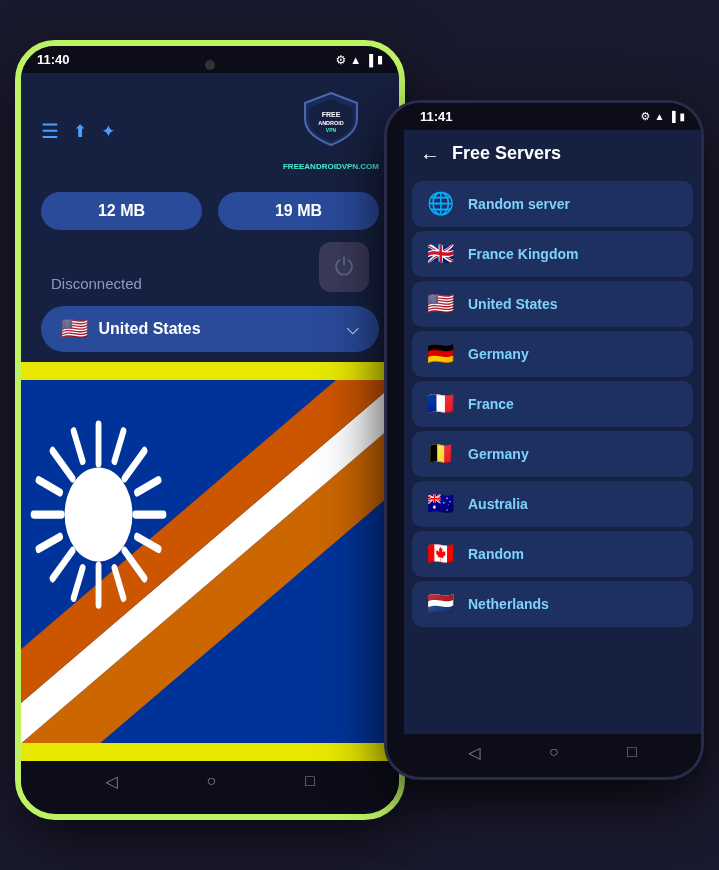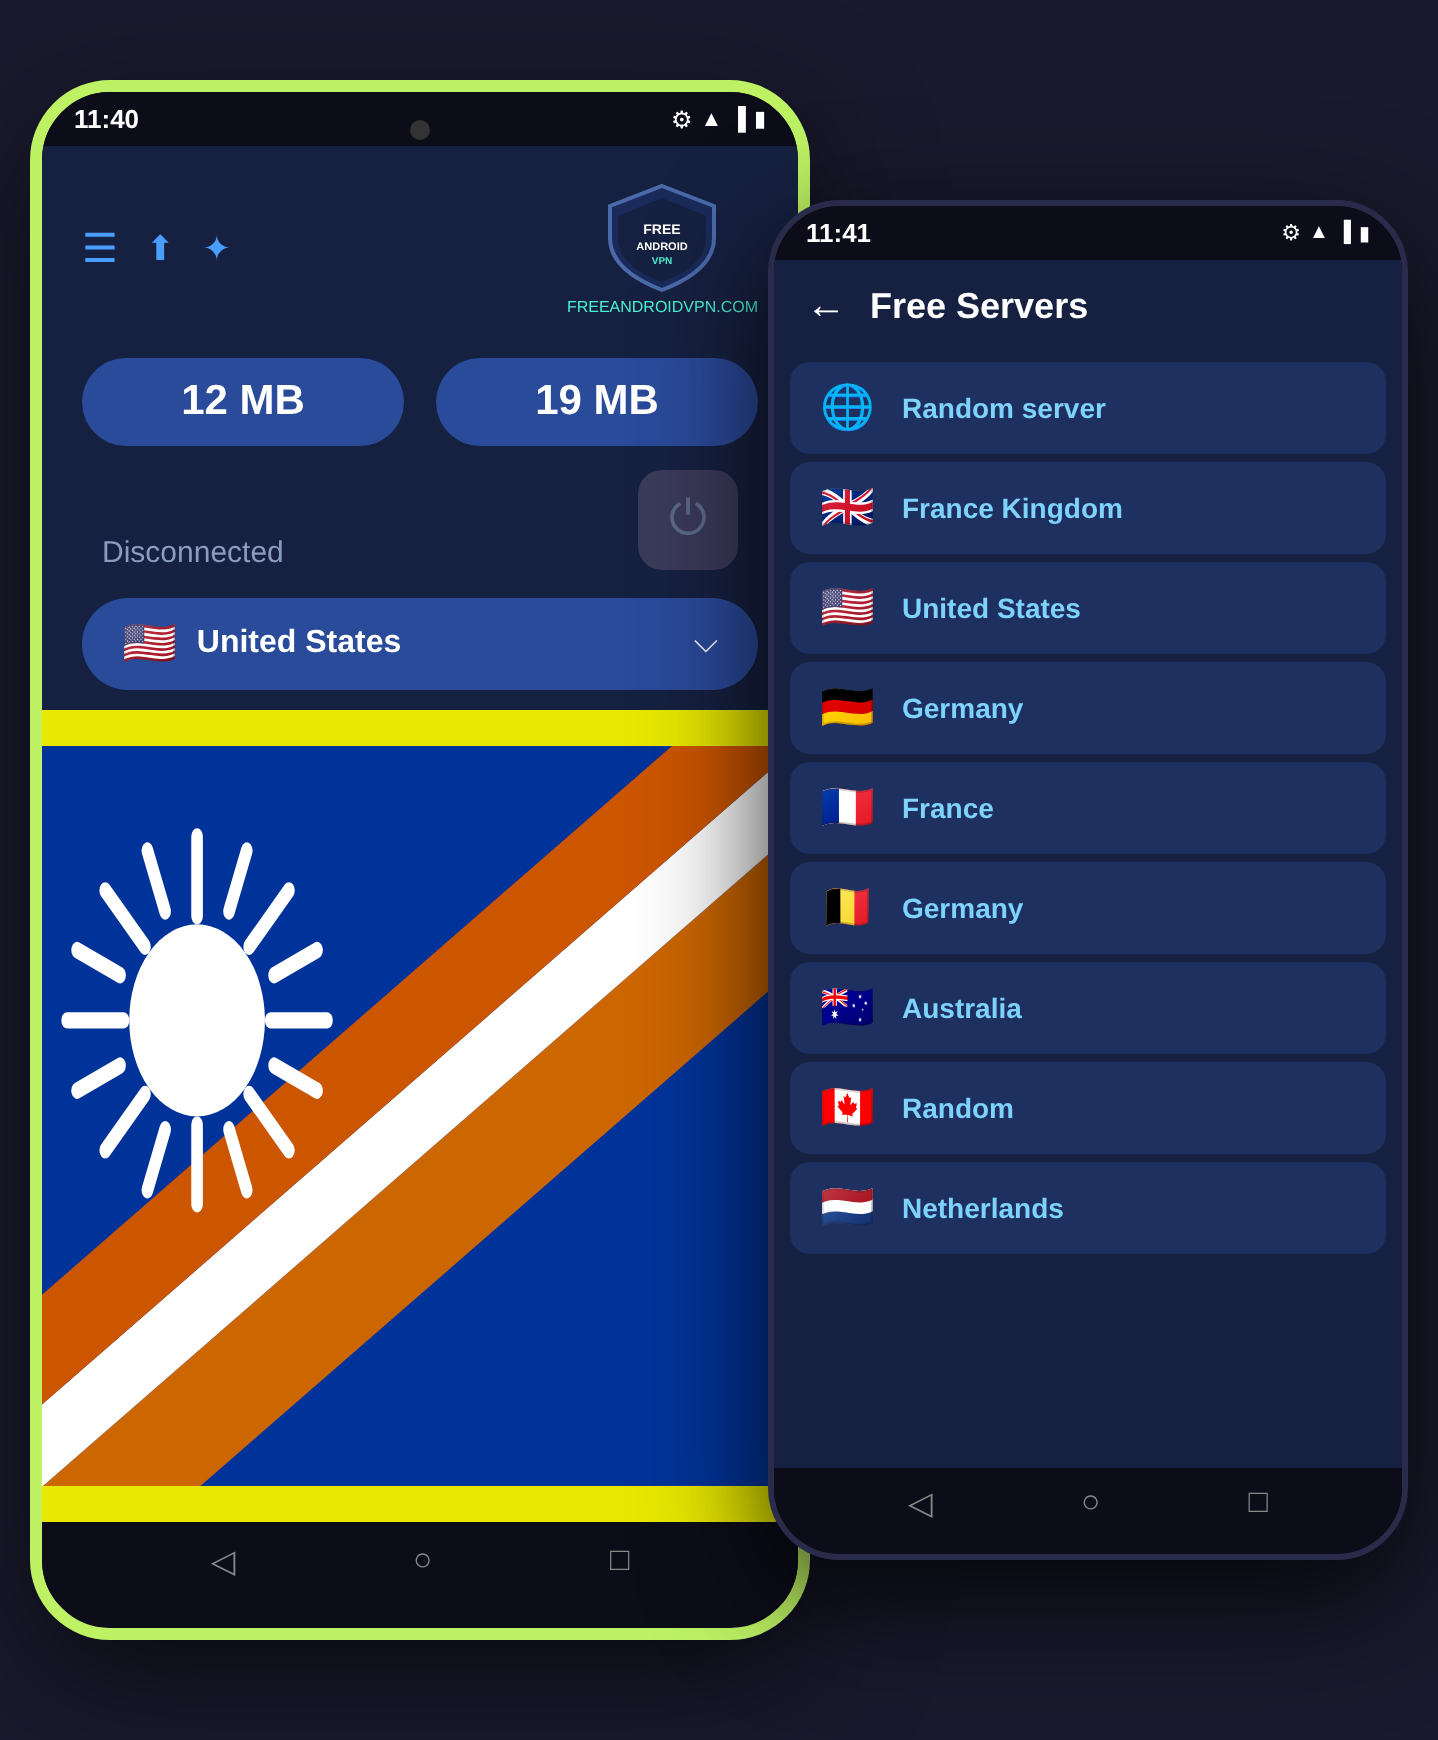--- a/index.html
+++ b/index.html
@@ -92,42 +92,42 @@
 
     .logo-area {
       display: flex;
       flex-direction: column;
       align-items: center;
     }
 
     .logo-text {
       color: #ffffff;
       font-size: 9px;
-      font-weight: normal;
+      font-weight: bold;
       line-height: 1.2;
-      margin-top: 3px;
+      margin-top: 16px;
     }
 
     
     .data-stats {
       display: flex;
       gap: 16px;
       margin: 12px 0 8px 0;
       padding: 0 20px;
       width: 100%;
     }
 
     .data-btn {
       flex: 1;
       background: #2a4a9a;
       border-radius: 25px;
       padding: 10px 16px;
       text-align: center;
       color: white;
-      font-size: 21px;
+      font-size: 16px;
       font-weight: bold;
     }
 
     
     .disconnected-row {
       display: flex;
       align-items: flex-end;
       justify-content: space-between;
       width: 100%;
       padding: 4px 30px;
@@ -233,20 +233,21 @@
       height: 680px;
       background: #0d0d1a;
       border-radius: 36px;
       border: 3px solid #2a2a4a;
       position: absolute;
       right: 15px;
       top: 100px;
       overflow: hidden;
       box-shadow: 0 20px 60px rgba(0,0,0,0.8);
       z-index: 10;
+      padding-left: 17px;
     }
 
     .phone2-status {
       background: #0d0d1a;
       padding: 6px 16px;
       display: flex;
       align-items: center;
       justify-content: space-between;
     }
 

